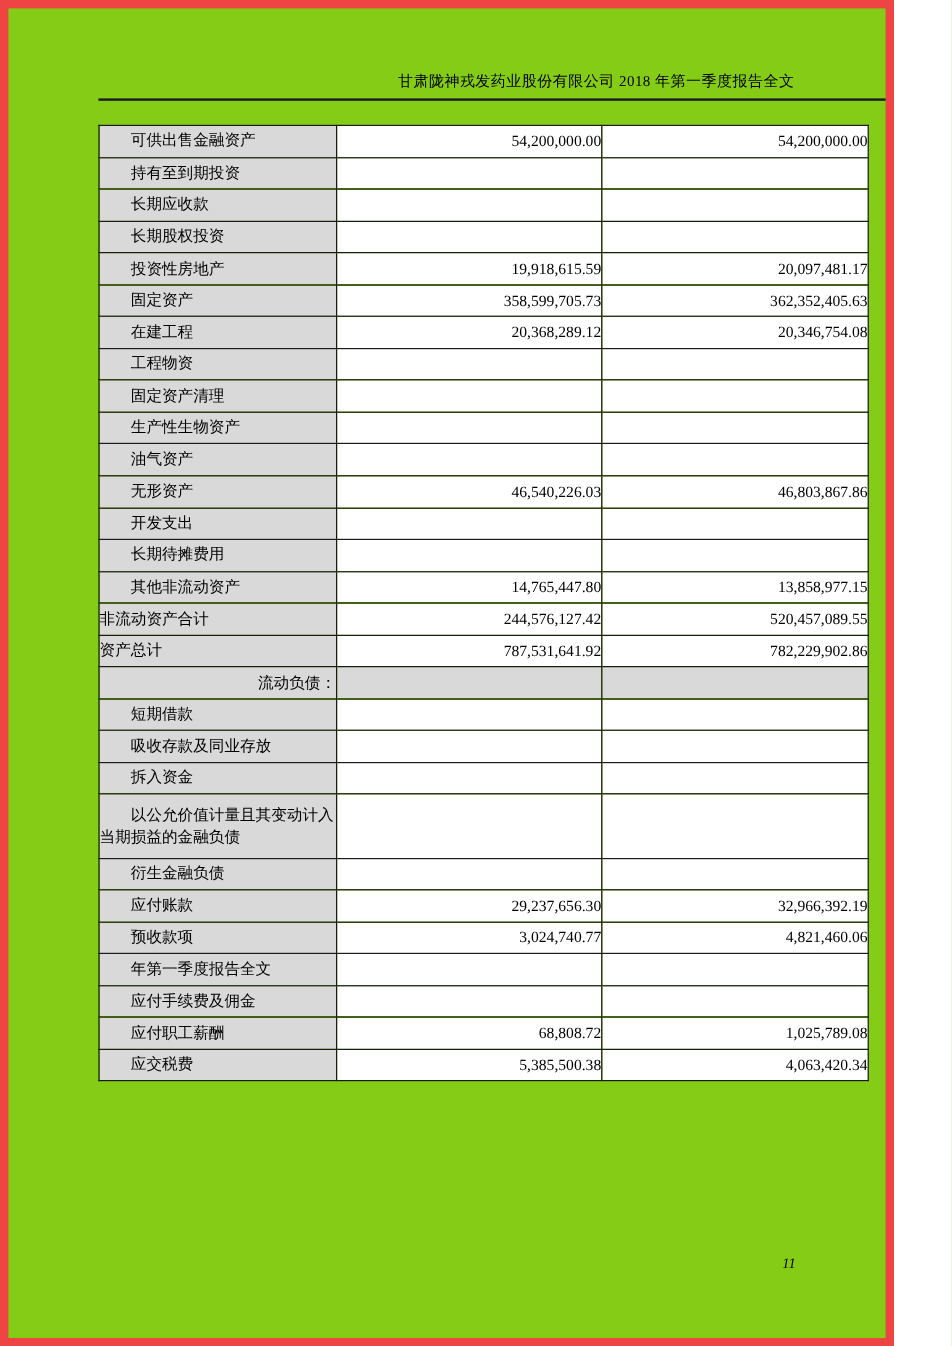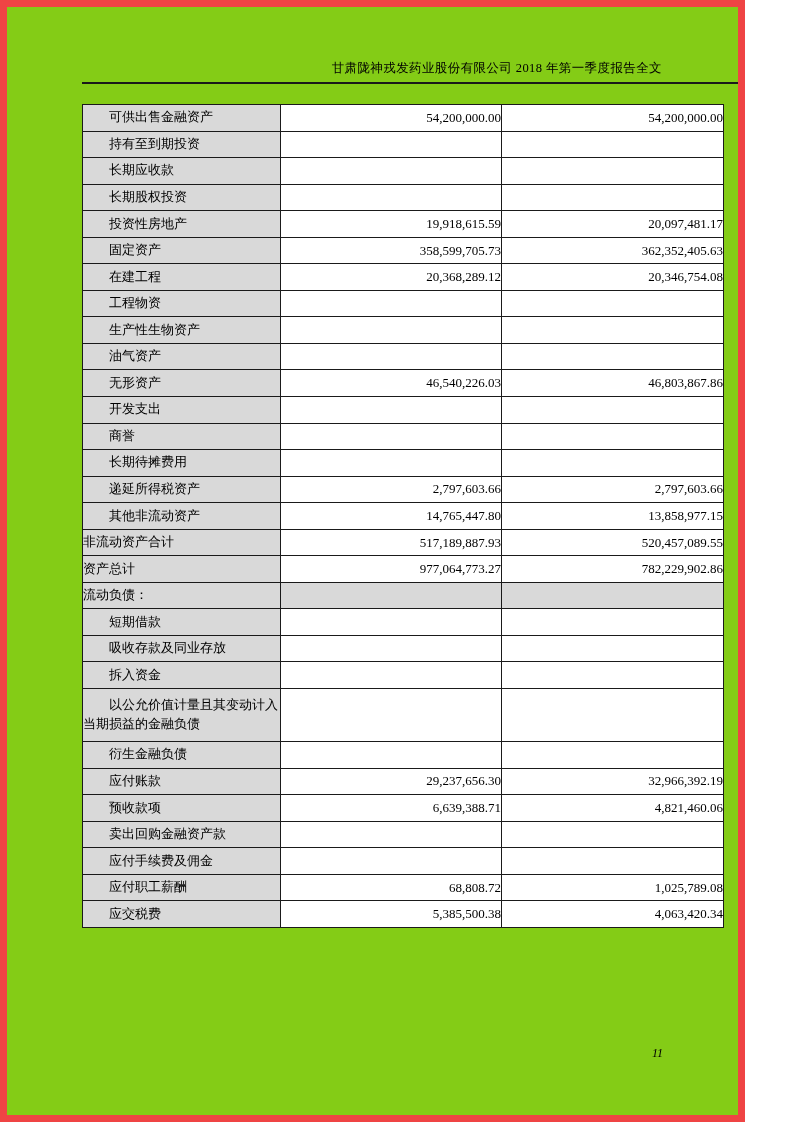--- a/index.html
+++ b/index.html
@@ -62,20 +62,21 @@
     text-indent: 26px;
   }
   td.val {
     text-align: right;
     padding-right: 4px;
     background: #ffffff;
   }
   tr.section td,
   tr.section td.val {
     background: #d9d9d9;
+    text-align: right;
   }
   tr.tall td {
     height: 53.1px;
   }
   .page-number {
     position: absolute;
     top: 1039px;
     right: 75px;
     font-size: 12px;
     font-style: italic;
@@ -131,67 +132,62 @@
           <td class="label indent">在建工程</td>
           <td class="val">20,368,289.12</td>
           <td class="val">20,346,754.08</td>
         </tr>
         <tr>
           <td class="label indent">工程物资</td>
           <td class="val"></td>
           <td class="val"></td>
         </tr>
         <tr>
+          <td class="label indent">固定资产清理</td>
+          <td class="val"></td>
+          <td class="val"></td>
+        </tr>
+        <tr>
           <td class="label indent">生产性生物资产</td>
           <td class="val"></td>
           <td class="val"></td>
         </tr>
         <tr>
           <td class="label indent">油气资产</td>
           <td class="val"></td>
           <td class="val"></td>
         </tr>
         <tr>
           <td class="label indent">无形资产</td>
           <td class="val">46,540,226.03</td>
           <td class="val">46,803,867.86</td>
         </tr>
         <tr>
           <td class="label indent">开发支出</td>
           <td class="val"></td>
           <td class="val"></td>
         </tr>
         <tr>
-          <td class="label indent">商誉</td>
-          <td class="val"></td>
-          <td class="val"></td>
-        </tr>
-        <tr>
           <td class="label indent">长期待摊费用</td>
           <td class="val"></td>
           <td class="val"></td>
-        </tr>
-        <tr>
-          <td class="label indent">递延所得税资产</td>
-          <td class="val">2,797,603.66</td>
-          <td class="val">2,797,603.66</td>
         </tr>
         <tr>
           <td class="label indent">其他非流动资产</td>
           <td class="val">14,765,447.80</td>
           <td class="val">13,858,977.15</td>
         </tr>
         <tr>
           <td class="label">非流动资产合计</td>
-          <td class="val">517,189,887.93</td>
+          <td class="val">244,576,127.42</td>
           <td class="val">520,457,089.55</td>
         </tr>
         <tr>
           <td class="label">资产总计</td>
-          <td class="val">977,064,773.27</td>
+          <td class="val">787,531,641.92</td>
           <td class="val">782,229,902.86</td>
         </tr>
         <tr class="section">
           <td class="label">流动负债：</td>
           <td class="val"></td>
           <td class="val"></td>
         </tr>
         <tr>
           <td class="label indent">短期借款</td>
           <td class="val"></td>
@@ -217,25 +213,25 @@
           <td class="val"></td>
           <td class="val"></td>
         </tr>
         <tr>
           <td class="label indent">应付账款</td>
           <td class="val">29,237,656.30</td>
           <td class="val">32,966,392.19</td>
         </tr>
         <tr>
           <td class="label indent">预收款项</td>
-          <td class="val">6,639,388.71</td>
+          <td class="val">3,024,740.77</td>
           <td class="val">4,821,460.06</td>
         </tr>
         <tr>
-          <td class="label indent">卖出回购金融资产款</td>
+          <td class="label indent">年第一季度报告全文</td>
           <td class="val"></td>
           <td class="val"></td>
         </tr>
         <tr>
           <td class="label indent">应付手续费及佣金</td>
           <td class="val"></td>
           <td class="val"></td>
         </tr>
         <tr>
           <td class="label indent">应付职工薪酬</td>

